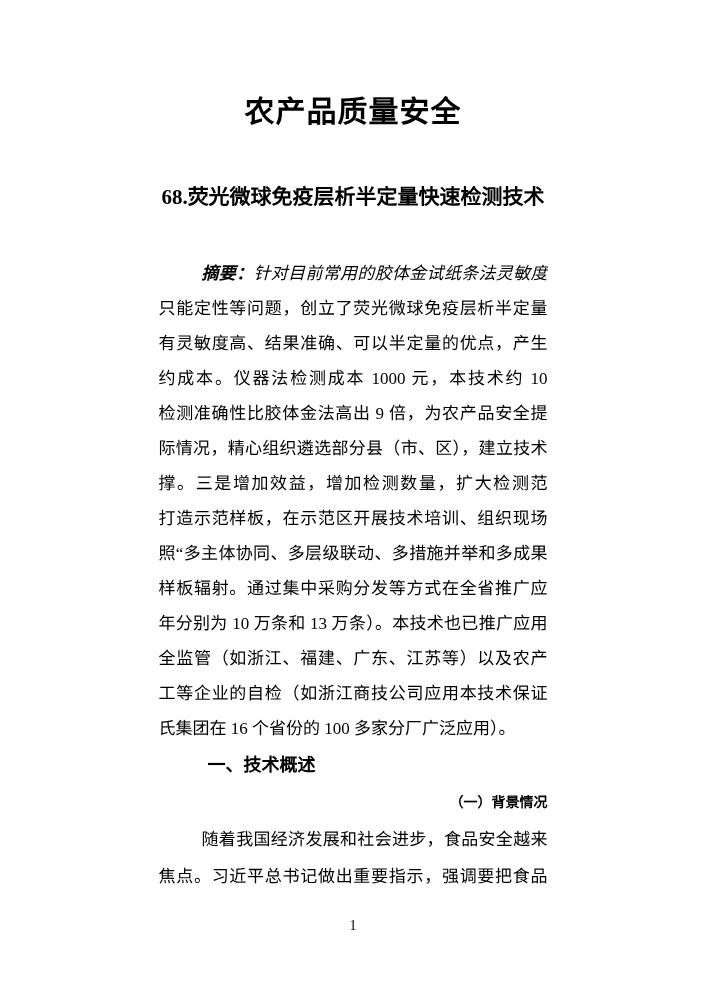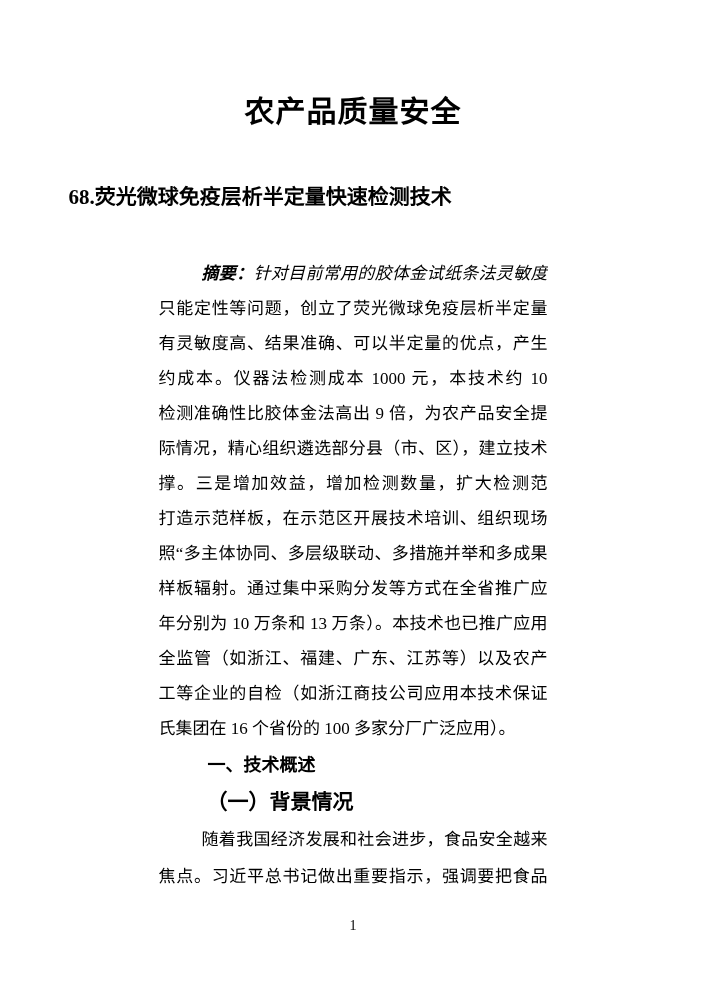--- a/index.html
+++ b/index.html
@@ -16,21 +16,21 @@
   .doc-title {
     margin-top: 93px;
     text-align: center;
     font-size: 30px;
     font-weight: 700;
     line-height: 38px;
     letter-spacing: 1px;
   }
   .doc-subtitle {
     margin-top: 51px;
-    text-align: left;
+    text-align: center;
     font-size: 21px;
     font-weight: 700;
     line-height: 30px;
   }
   .content { margin: 44px 90px 0 90px; }
   .line {
     font-size: 17px;
     line-height: 35px;
     height: 35px;
     text-align: justify;
@@ -45,25 +45,26 @@
   .abstract-lines .line:last-child { text-align-last: left; }
   .heading-1 {
     font-size: 18px;
     font-weight: 700;
     line-height: 38px;
     height: 38px;
     text-indent: 49px;
     font-family: "Liberation Sans", "DejaVu Sans", sans-serif;
   }
   .heading-2 {
-    font-size: 21px;
+    font-size: 14px;
     font-weight: 700;
     line-height: 37px;
     height: 37px;
     text-indent: 48px;
+    text-align: right;
   }
   .para .line { line-height: 37px; height: 37px; }
   .para .line:first-child { text-indent: 43px; }
   .page-number {
     position: absolute;
     left: 0;
     right: 0;
     top: 915px;
     text-align: center;
     font-size: 14px;

